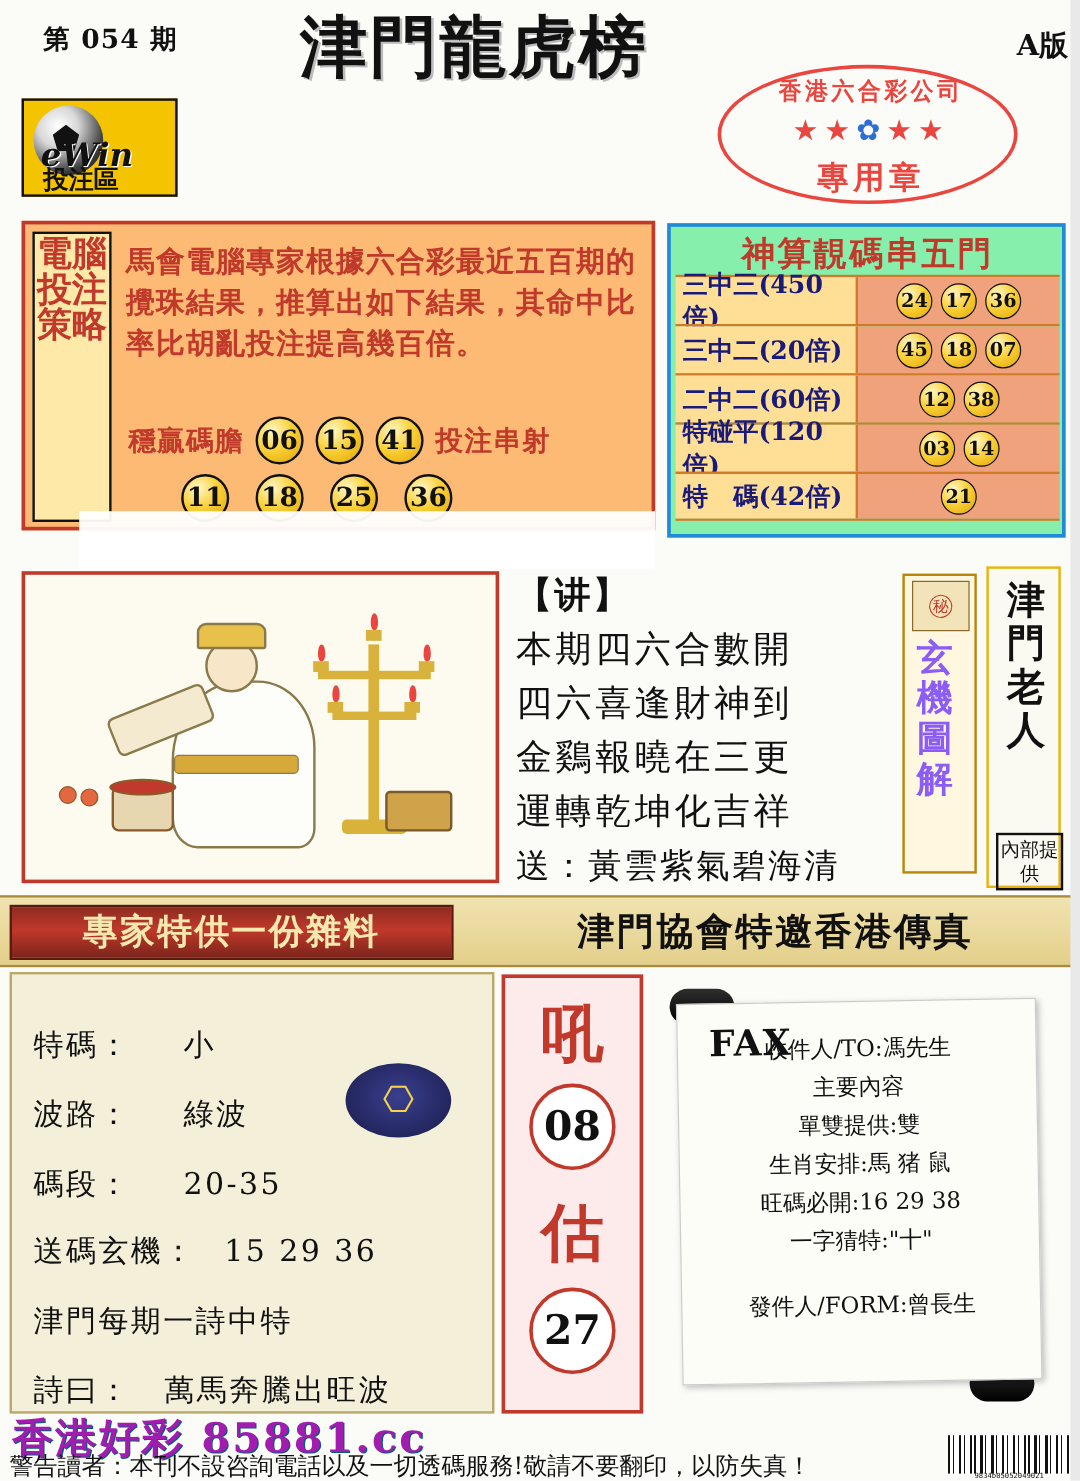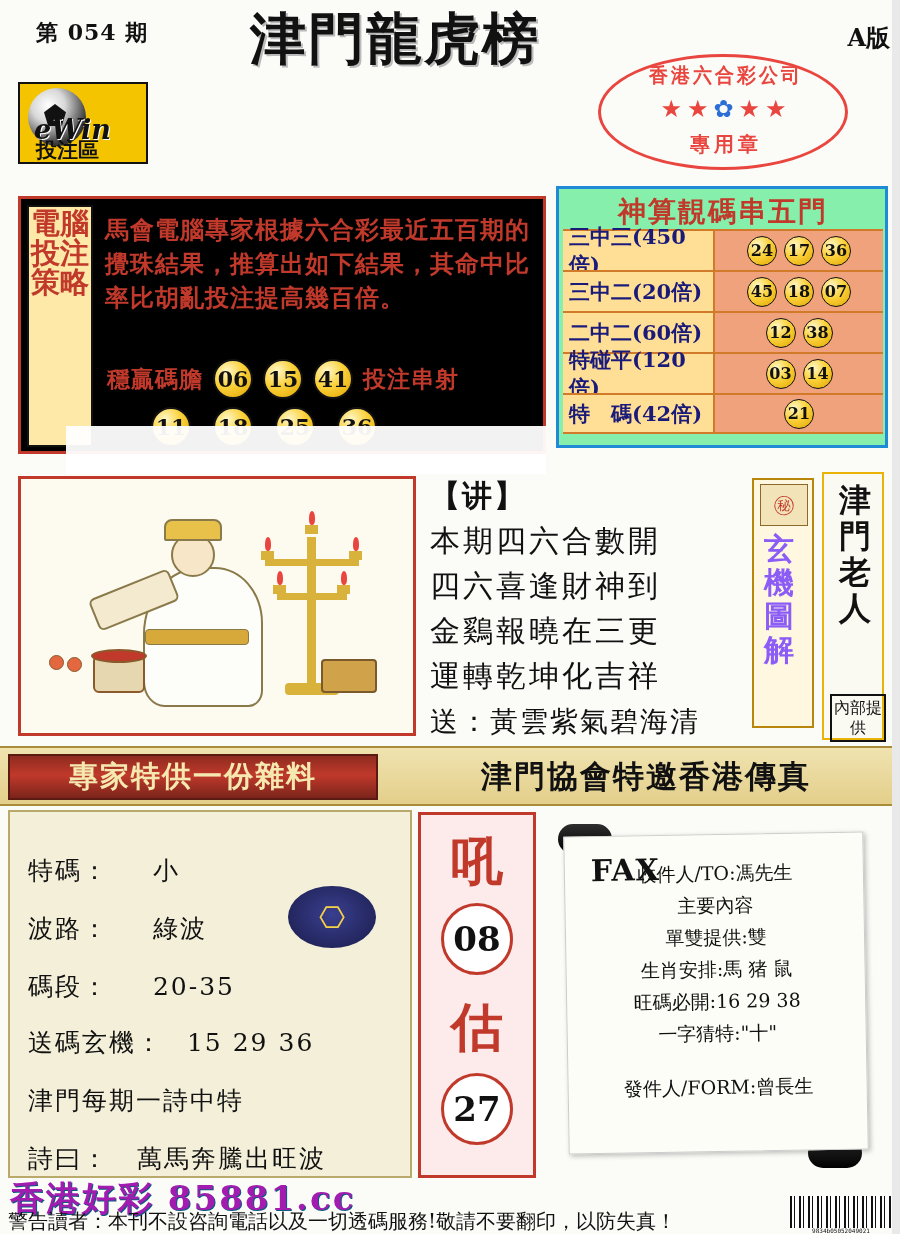--- a/index.html
+++ b/index.html
@@ -58,21 +58,21 @@
   }
   .stamp-stars {
     position: absolute; top: 38px; left: 0; width: 250px;
     text-align: center; font-size: 24px; letter-spacing: 5px;
   }
   .stamp-stars .mid { color: #2b6fd6; }
   .stamp-bottom {
     position: absolute; top: 74px; left: 0; width: 250px;
     text-align: center;
     font-family: "DejaVu Serif", serif;
-    font-size: 20px; font-weight: bold; letter-spacing: 4px;
+    font-size: 26px; font-weight: bold; letter-spacing: 4px;
   }
 
   
   .logo-box {
     position: absolute; left: 18px; top: 82px;
     width: 130px; height: 82px;
     background: #f5c400;
     border: 2px solid #111;
   }
   .logo-ball {
@@ -94,23 +94,23 @@
     text-shadow: 1px 1px 0 #fff;
   }
   .logo-sub {
     position: absolute; left: 16px; top: 52px;
     font-family: "DejaVu Serif", serif;
     font-size: 21px; font-weight: bold; color: #111;
   }
 
   
   .strategy {
-    position: absolute; left: 18px; top: 196px;
+    position: absolute; left: 18px; top: 184px;
     width: 528px; height: 258px;
-    background: #000000;
+    background: #fdba74;
     border: 3px solid #c0392b;
   }
   .strategy-label {
     position: absolute; left: 6px; top: 6px;
     width: 66px; height: 242px;
     background: #ffe9a8;
     border: 2px solid #111;
     font-family: "DejaVu Serif", serif;
     font-size: 29px; font-weight: bold; color: #c0392b;
     line-height: 1.02;

